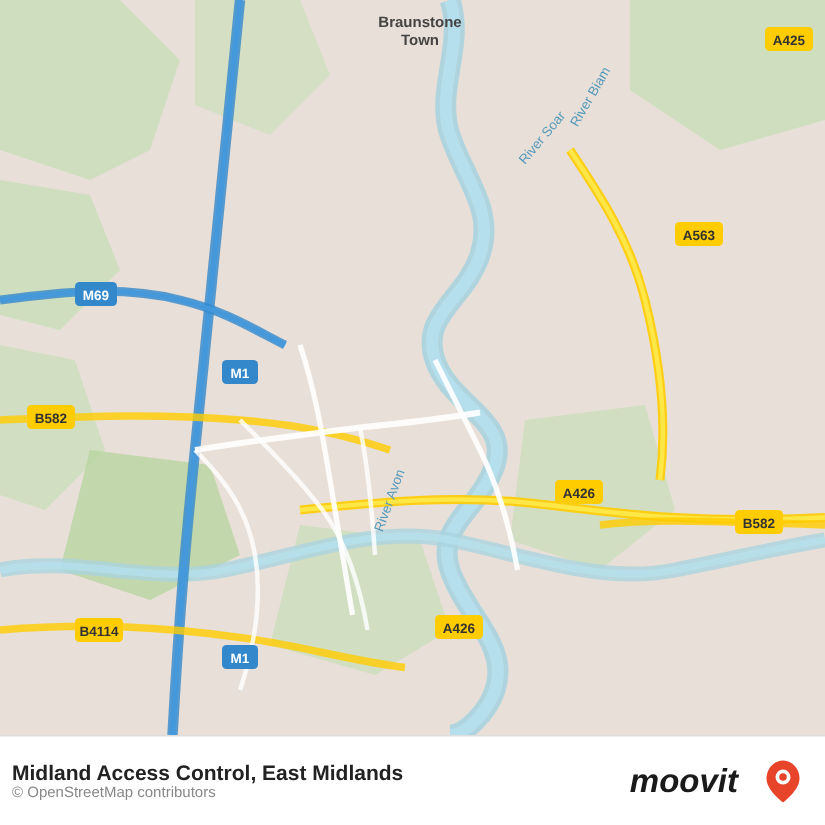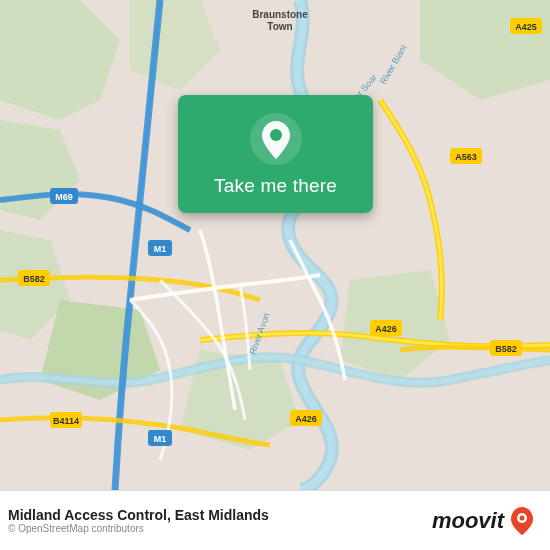--- a/index.html
+++ b/index.html
@@ -82,21 +82,21 @@
 
     #location-name {
       font-size: 14px;
       font-weight: 600;
       color: #222;
     }
 
     #moovit-logo {
       display: flex;
       align-items: center;
-      gap: 2px;
+      gap: 14px;
     }
 
     #moovit-text {
       font-size: 22px;
       font-weight: 700;
       color: #1a1a1a;
       font-style: italic;
     }
 
     #moovit-icon {
@@ -182,29 +182,20 @@
     <text x="526" y="30" text-anchor="middle" fill="#333" font-size="9" font-weight="bold">A425</text>
 
     <text x="280" y="18" text-anchor="middle" fill="#444" font-size="10" font-weight="bold">Braunstone</text>
     <text x="280" y="30" text-anchor="middle" fill="#444" font-size="10" font-weight="bold">Town</text>
 
     <text x="385" y="85" fill="#5599bb" font-size="9" transform="rotate(-60,385,85)">River Biam</text>
     <text x="350" y="110" fill="#5599bb" font-size="9" transform="rotate(-50,350,110)">River Soar</text>
     <text x="255" y="355" fill="#5599bb" font-size="9" transform="rotate(-70,255,355)">River Avon</text>
   </svg>
 
-  <div id="action-card">
-
-    <svg id="pin-icon" viewBox="0 0 52 52" xmlns="http://www.w3.org/2000/svg">
-      <circle cx="26" cy="26" r="26" fill="rgba(255,255,255,0.15)"></circle>
-      <path d="M26 8 C18,8 12,14.5 12,22.5 C12,32 26,46 26,46 C26,46 40,32 40,22.5 C40,14.5 34,8 26,8 Z" fill="white" opacity="0.95"></path>
-      <circle cx="26" cy="22" r="6" fill="#2eaa6e"></circle>
-    </svg>
-    <span id="action-label">Take me there</span>
-  </div>
 </div>
 
 <div id="bottom-bar">
   <div id="bottom-left">
     <span id="location-name">Midland Access Control, East Midlands</span>
     <span id="copyright-text">© OpenStreetMap contributors</span>
   </div>
 
   <div id="moovit-logo">
     <span id="moovit-text">moovit</span>

